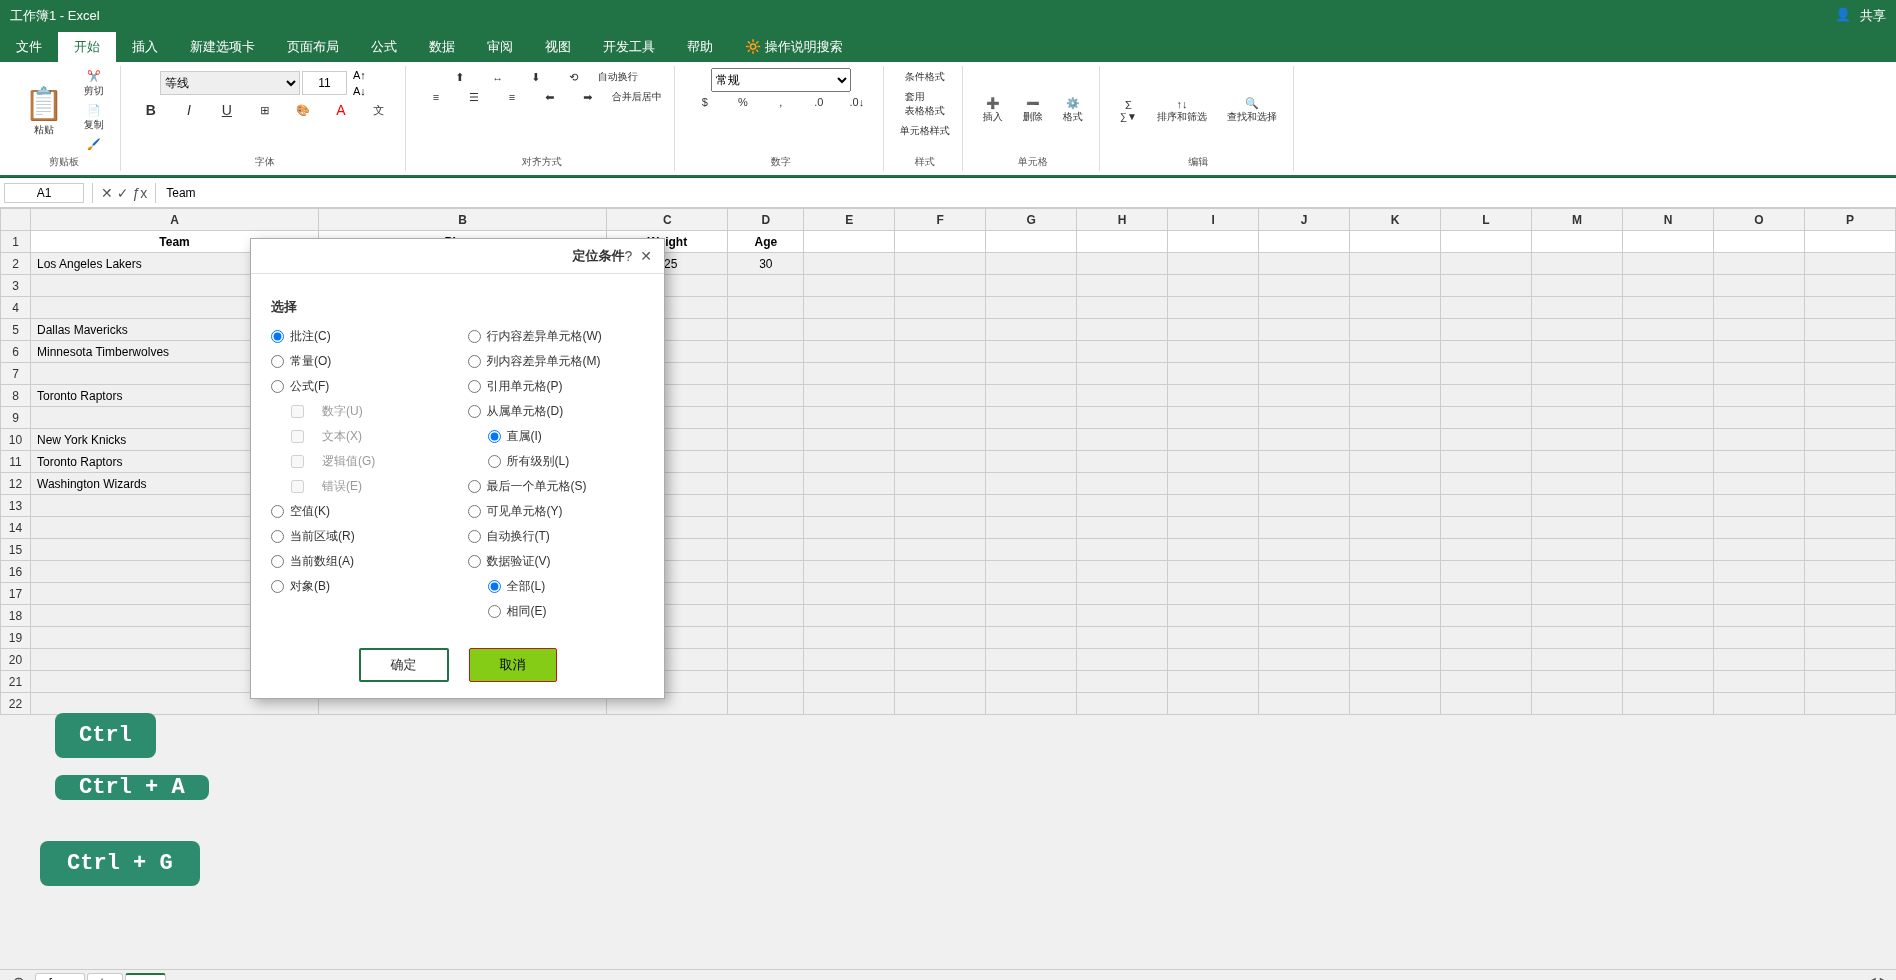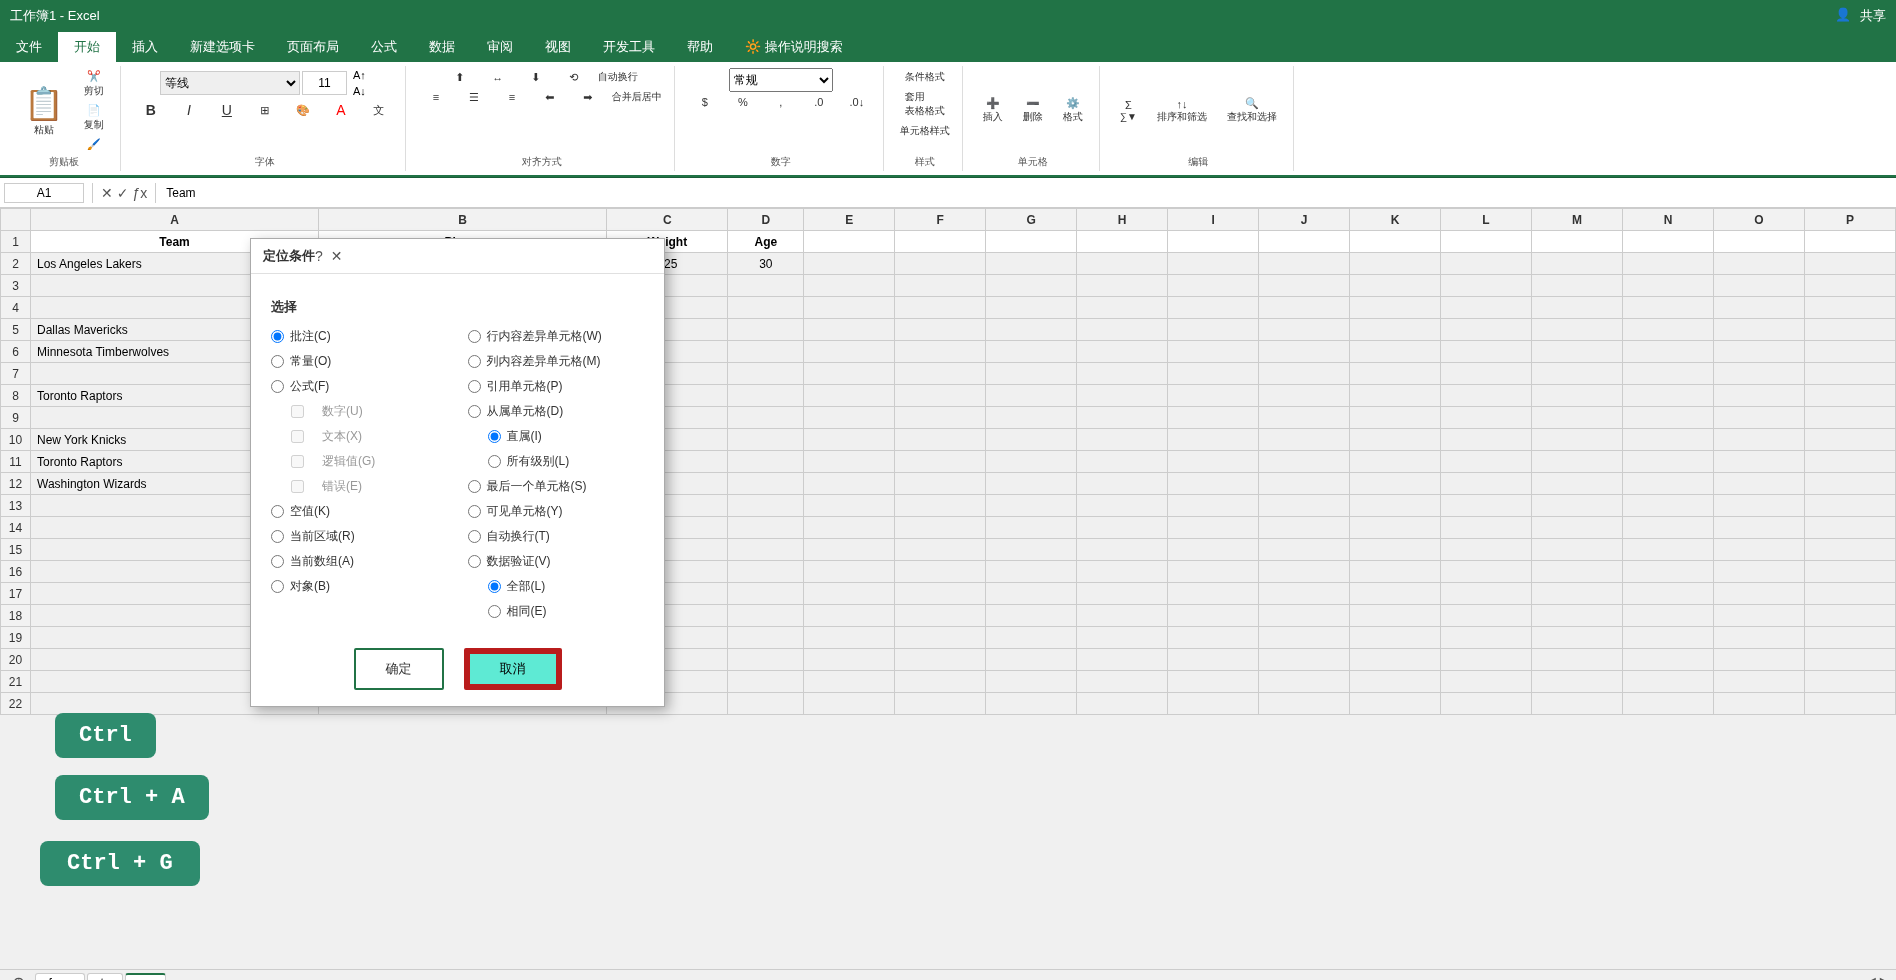--- a/index.html
+++ b/index.html
@@ -37,36 +37,36 @@
     .col-header.col-c { min-width: 80px; }
     .col-header.col-d { min-width: 50px; }
     .row-header { background: #f2f2f2; border: 1px solid #ccc; text-align: center; padding: 2px; width: 30px; font-size: 12px; color: #333; }
     .cell { border: 1px solid #ccc; padding: 2px 6px; font-size: 12px; white-space: nowrap; height: 22px; }
     .cell.header-row { font-weight: bold; text-align: center; background: white; }
     .cell.center { text-align: center; }
 
     
     .dialog-overlay { position: absolute; top: 0; left: 0; width: 100%; height: 100%; pointer-events: none; }
     .dialog { position: absolute; top: 30px; left: 250px; width: 415px; background: white; border: 1px solid #aaa; box-shadow: 4px 4px 12px rgba(0,0,0,0.3); pointer-events: all; }
-    .dialog-title-bar { display: flex; align-items: center; justify-content: flex-start; background: white; border-bottom: 1px solid #e0e0e0; padding: 8px 12px; }
+    .dialog-title-bar { display: flex; align-items: center; justify-content: flex-end; background: white; border-bottom: 1px solid #e0e0e0; padding: 8px 12px; }
     .dialog-title { font-size: 13px; font-weight: bold; color: #333; }
     .dialog-title-icons { display: flex; gap: 8px; align-items: center; }
     .dialog-title-icon { cursor: pointer; color: #555; font-size: 14px; }
     .dialog-body { padding: 16px 20px; }
     .dialog-section-label { font-size: 13px; font-weight: bold; margin-bottom: 12px; color: #333; margin-top: 8px; }
     .dialog-two-col { display: flex; gap: 20px; }
     .dialog-col { flex: 1; display: flex; flex-direction: column; gap: 8px; }
     .radio-row { display: flex; align-items: center; gap: 6px; font-size: 12px; color: #333; }
     .radio-row input[type="radio"] { margin: 0; }
     .radio-row.indent { margin-left: 20px; }
     .checkbox-row { display: flex; align-items: center; gap: 18px; font-size: 12px; color: #333; }
     .checkbox-row.disabled { color: #999; }
     .checkbox-row.indent { margin-left: 20px; }
     .dialog-footer { display: flex; justify-content: center; gap: 20px; padding: 12px 20px 16px; }
-    .dialog-btn { padding: 6px 30px; font-size: 13px; cursor: pointer; border: 6px solid #b91c1c; border-radius: 2px; background: #5eead4; }
+    .dialog-btn { padding: 6px 30px; font-size: 13px; cursor: pointer; border: 1px solid #b91c1c; border-radius: 2px; background: #84cc16; }
     .dialog-btn.primary { background: white; border: 2px solid #217346; color: #333; }
 
     
     .shortcut-badge { position: absolute; border-radius: 8px; background: #2e8c6e; color: white; font-family: 'Courier New', monospace; font-size: 20px; font-weight: bold; padding: 10px 20px; cursor: default; }
 
     
     .sheet-tabs { display: flex; align-items: center; background: #f0f0f0; border-top: 1px solid #ccc; height: 26px; padding: 0 4px; gap: 2px; }
     .sheet-tab { padding: 2px 12px; background: white; border: 1px solid #ccc; border-bottom: none; font-size: 12px; cursor: pointer; border-radius: 3px 3px 0 0; }
     .sheet-tab.active { background: white; border-top: 2px solid #217346; font-weight: bold; }
     .sheet-tab-add { padding: 2px 8px; font-size: 16px; cursor: pointer; color: #555; }
@@ -173,21 +173,21 @@
           <div class="ribbon-btn">➡</div>
           <div class="ribbon-btn" style="font-size:10px;">合并后居中</div>
         </div>
       </div>
       <div class="ribbon-group-label">对齐方式</div>
     </div>
 
     <div class="ribbon-group" style="min-width:130px;">
       <div class="ribbon-group-content" style="flex-direction:column;gap:2px;">
         <div class="top-ribbon-row">
-          <select style="width:104px;height:24px;font-size:12px;">
+          <select style="width:140px;height:24px;font-size:12px;">
             <option>常规</option>
           </select>
         </div>
         <div class="top-ribbon-row">
           <div class="ribbon-btn">$</div>
           <div class="ribbon-btn">%</div>
           <div class="ribbon-btn">,</div>
           <div class="ribbon-btn">.0</div>
           <div class="ribbon-btn">.0↓</div>
         </div>
@@ -813,21 +813,21 @@
           </div>
         </div>
       </div>
       <div class="dialog-footer">
         <button class="dialog-btn primary">确定</button>
         <button class="dialog-btn">取消</button>
       </div>
     </div>
 
     <div class="shortcut-badge" style="top:505px;left:55px;padding:10px 24px;font-size:22px;border-radius:8px;">Ctrl</div>
-    <div class="shortcut-badge" style="top:567px;left:55px;padding:10px 24px;font-size:22px;border-radius:8px;">Ctrl + A</div>
+    <div class="shortcut-badge" style="top:567px;left:55px;padding:0 24px;font-size:22px;border-radius:8px;">Ctrl + A</div>
     <div class="shortcut-badge" style="top:633px;left:40px;padding:10px 27px;font-size:22px;border-radius:8px;">Ctrl + G</div>
   </div>
 </div>
 
 <div class="sheet-tabs">
   <div class="sheet-tab-add">⊕</div>
   <div class="sheet-tab">from</div>
   <div class="sheet-tab">to</div>
   <div class="sheet-tab active">op</div>
   <div style="flex:1;"></div>

